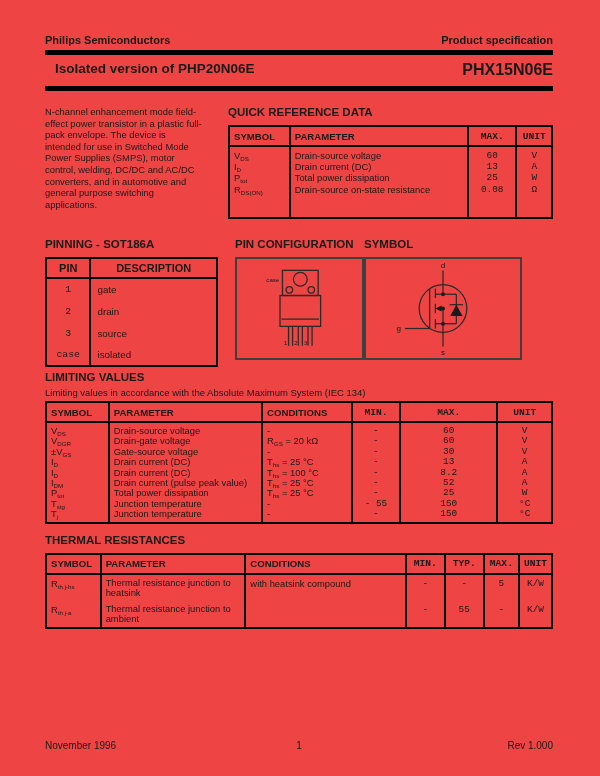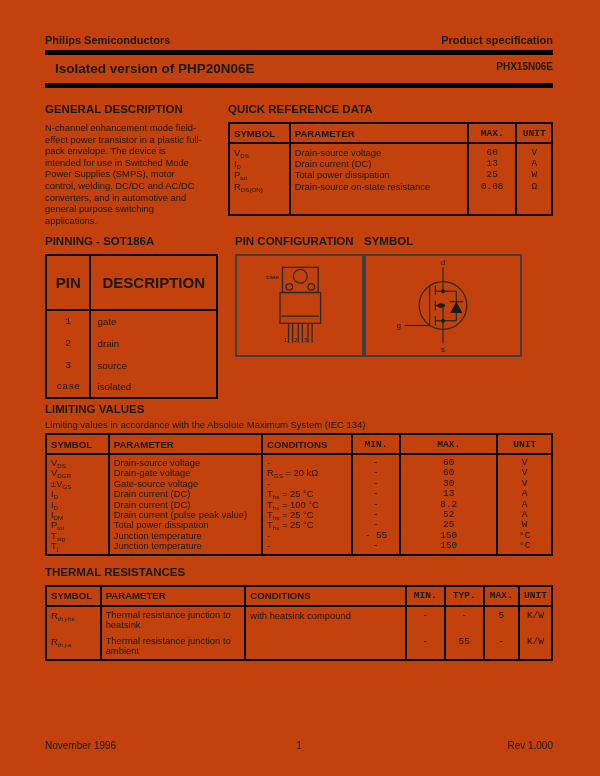--- a/index.html
+++ b/index.html
@@ -1,45 +1,45 @@
 <!DOCTYPE html>
 <html><head>
 <meta charset="utf-8">
 <style>
   * { margin:0; padding:0; box-sizing:border-box; }
   html,body { background:#ffffff; }
   body { font-family:"Liberation Sans", sans-serif; color:#1a1a1a; }
-  .page { position:relative; width:600px; height:776px; background:#c2410c; overflow:hidden; }
+  .page { position:relative; width:600px; height:776px; background:#ef4444; overflow:hidden; }
   .content { padding:34px 47px 0 45px; }
 
   .header-row { display:flex; justify-content:space-between; font-size:11px; font-weight:bold; }
   .bar { height:5px; background:#000; margin-top:4px; }
   .title-row { display:flex; justify-content:space-between; padding:6px 0 7px 10px; }
   .title-left { font-size:13.5px; font-weight:bold; line-height:15px; }
-  .part-number { font-size:10px; font-weight:bold; }
+  .part-number { font-size:16px; font-weight:bold; }
 
   h3 { font-size:11.5px; font-weight:bold; margin:0 0 7px 0; white-space:nowrap; }
 
   .row-1 { display:flex; margin-top:15px; height:126px; }
   .col-gd { width:172px; margin-right:11px; }
   .col-gd p { font-size:9.4px; line-height:11.6px; max-width:158px; }
   .col-qrd { width:325px; }
 
   table { border-collapse:collapse; table-layout:fixed; width:100%; }
   .dtable { border:2px solid #000; }
   .dtable th { border:2px solid #000; font-size:9.6px; font-weight:bold; padding:3px 4px; text-align:left; height:20px; }
   .dtable td { border-left:2px solid #000; border-right:2px solid #000; vertical-align:top; font-size:9.4px; padding:3px 4px 2px 4px; }
   th.c, td.c, .ln.c { text-align:center;font-family:Liberation Mono, monospace; }
   sub { font-size:0.66em; line-height:0; vertical-align:-2px; letter-spacing:0; }
 
   .qrd td { height:72px; }
   .qrd .ln { line-height:11.2px; }
 
   .pinning-table { border:2px solid #000; }
-  .pinning-table th { border:2px solid #000; font-size:15px; padding:18px 2px; text-align:center; height:20px; }
+  .pinning-table th { border:2px solid #000; font-size:11px; padding:3px 2px; text-align:center; height:20px; }
   .pinning-table td { border-left:2px solid #000; border-right:2px solid #000; font-size:9.8px; height:22px; vertical-align:middle; padding:0 2px 0 6px; }
   .pinning-table td.c { padding:0 2px; }
 
   .row-2 { display:flex; margin-top:6px; }
   .r2col1 { width:173px; margin-right:17px; }
   .r2col2 { width:129px; }
   .r2col3 { width:158px; }
   .gbox { height:103px; border:2px solid #3f3f3f; display:flex; align-items:center; justify-content:center; }
   .gbox svg { display:block; }
 
@@ -75,21 +75,20 @@
       <div class="title-left">
         <div>Isolated version of PHP20N06E</div>
       </div>
       <div class="part-number">PHX15N06E</div>
     </div>
 
     <div class="bar" style="margin-top:0;"></div>
 
     <div class="row-1">
       <div class="col-gd">
-        <h3>GENERAL DESCRIPTION</h3>
         <p>N-channel enhancement mode field-effect power transistor in a plastic full-pack envelope. The device is intended for use in Switched Mode Power Supplies (SMPS), motor control, welding, DC/DC and AC/DC converters, and in automotive and general purpose switching applications.</p>
       </div>
       <div class="col-qrd">
         <h3>QUICK REFERENCE DATA</h3>
         <table class="dtable qrd">
           <colgroup>
               <col style="width:18.8%">
               <col style="width:55.2%">
               <col style="width:15%">
               <col style="width:11%">

